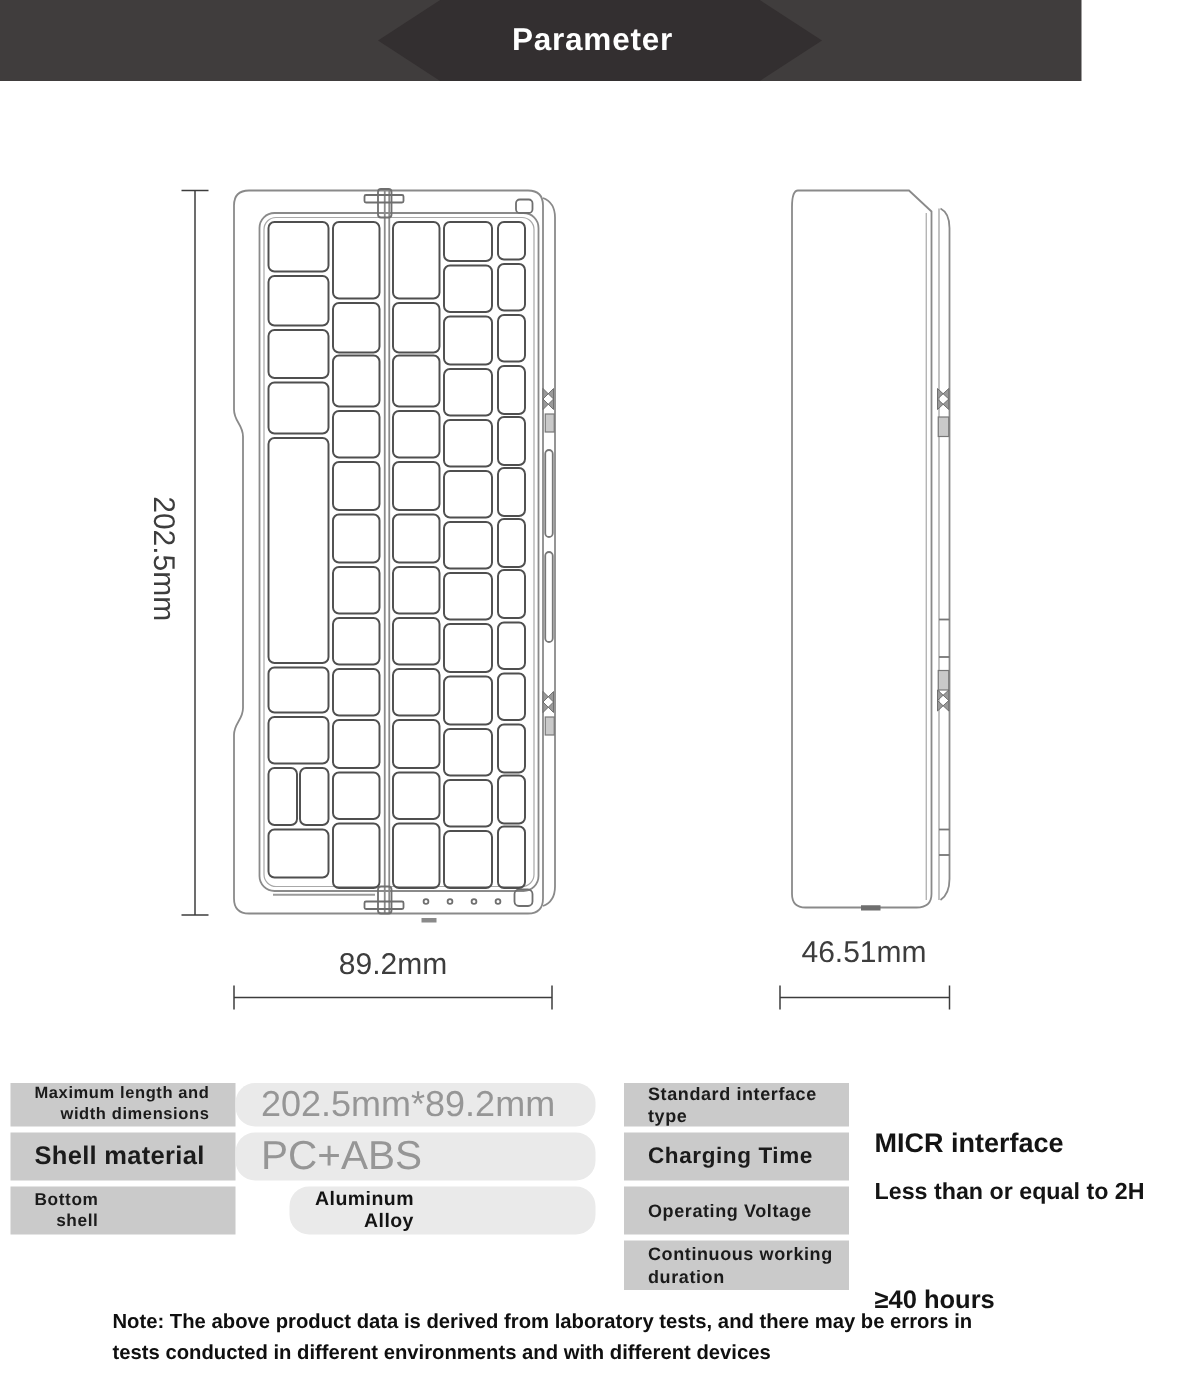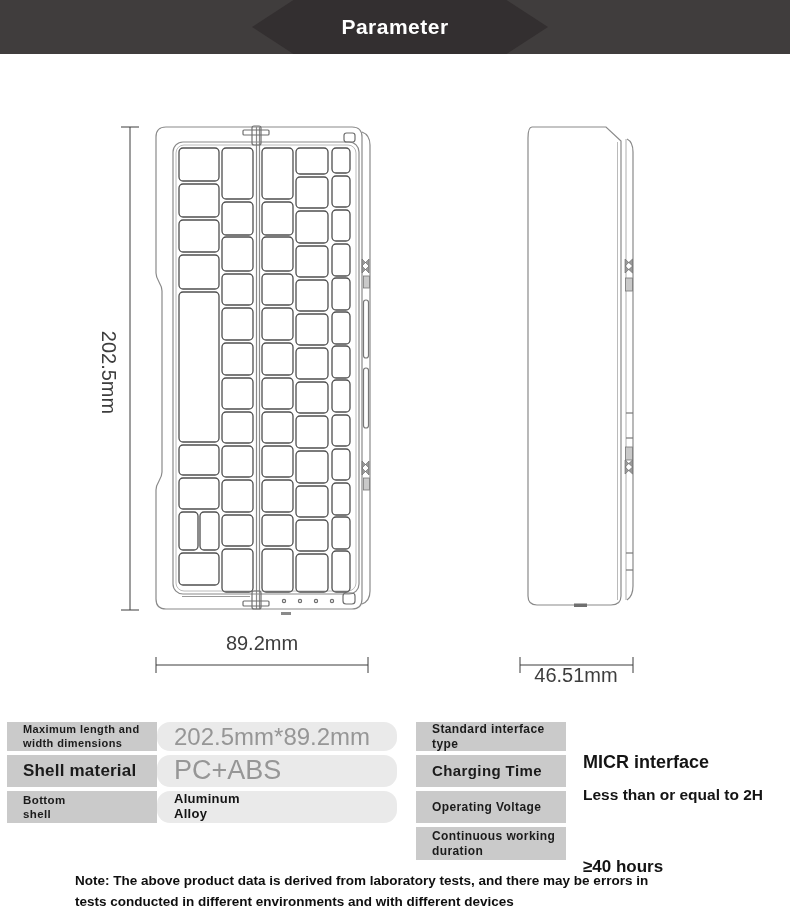--- a/index.html
+++ b/index.html
@@ -2,51 +2,51 @@
 <html><head>
 <meta charset="utf-8">
 <style>
   html,body{margin:0;padding:0;}
   body{
     width:790px;height:917px;position:relative;background:#ffffff;
     font-family:"Liberation Sans","DejaVu Sans",sans-serif;
     -webkit-font-smoothing:antialiased;overflow:hidden;
   }
   
-  .banner{position:absolute;left:0;top:0;width:790px;height:54px;background:#403d3d;}
+  .banner{position:absolute;left:0;top:0;width:721px;height:54px;background:#403d3d;}
   .banner-gem{position:absolute;left:252px;top:0;width:296px;height:54px;background:#332f30;
     clip-path:polygon(0 50%,14% 0,86% 0,100% 50%,86% 100%,14% 100%);}
   .banner-title{position:absolute;left:0;top:0;width:790px;height:54px;line-height:54px;
     text-align:center;color:#ffffff;font-size:21px;font-weight:700;letter-spacing:.5px;}
   
   svg.drawing{position:absolute;left:0;top:0;pointer-events:none;}
   .dim-label{position:absolute;color:#3d3d3d;font-size:20px;text-align:center;}
   .dim-vert{left:28px;top:361px;width:160px;transform:rotate(90deg);}
   .dim-kb{left:156px;top:632px;width:212px;}
-  .dim-side{left:512px;top:664px;width:128px;}
+  .dim-side{left:512px;top:624px;width:128px;}
   
   .spec-col{position:absolute;top:722px;}
-  .spec-col.left{left:7px;width:390px;}
+  .spec-col.left{left:7px;width:390px;text-align:right;}
   .spec-col.right{left:416px;width:379px;}
   .srow{display:flex;margin-bottom:4px;}
   .r1{height:29px;} .r2{height:32px;} .r3{height:32px;} .r4{height:33px;}
   .slabel{width:150px;flex:0 0 150px;background:#cacaca;display:flex;align-items:center;
     padding-left:16px;box-sizing:border-box;font-weight:700;color:#1b1b1b;
     letter-spacing:.4px;white-space:pre-line;line-height:1.25;}
   .svalue{flex:1;display:flex;align-items:center;padding-left:17px;box-sizing:border-box;
     white-space:pre-line;line-height:1.15;}
   .left .svalue{background:#eaeaea;border-radius:13px;}
   .right .svalue{background:#f3f3f3;margin-top:40px;}
   .lab-11{font-size:11px;} .lab-17{font-size:17px;letter-spacing:.2px;}
   .lab-12{font-size:11.5px;} .lab-13{font-size:13px;}
   .lab-15{font-size:15px;} .lab-12b{font-size:12px;}
   .val-light{color:#969696;font-weight:400;}
   .vs-24{font-size:24px;} .vs-27{font-size:27px;} .vs-26{font-size:26px;}
   .val-bold{color:#141414;font-weight:700;}
-  .vb-18{font-size:18px;} .vb-15{font-size:15.5px;} .vb-13{font-size:13px;letter-spacing:.3px;}
+  .vb-18{font-size:18px;} .vb-15{font-size:15.5px;} .vb-13{font-size:13px;letter-spacing:.3px;margin-left:36px;}
   .vb-17{font-size:17px;}
   
   .note{position:absolute;left:75px;top:871px;width:640px;color:#0f0f0f;
     font-size:13.5px;font-weight:700;line-height:1.55;white-space:pre-line;}
 </style>
 </head>
 <body>
 
 <div class="banner">
   <div class="banner-gem"></div>

